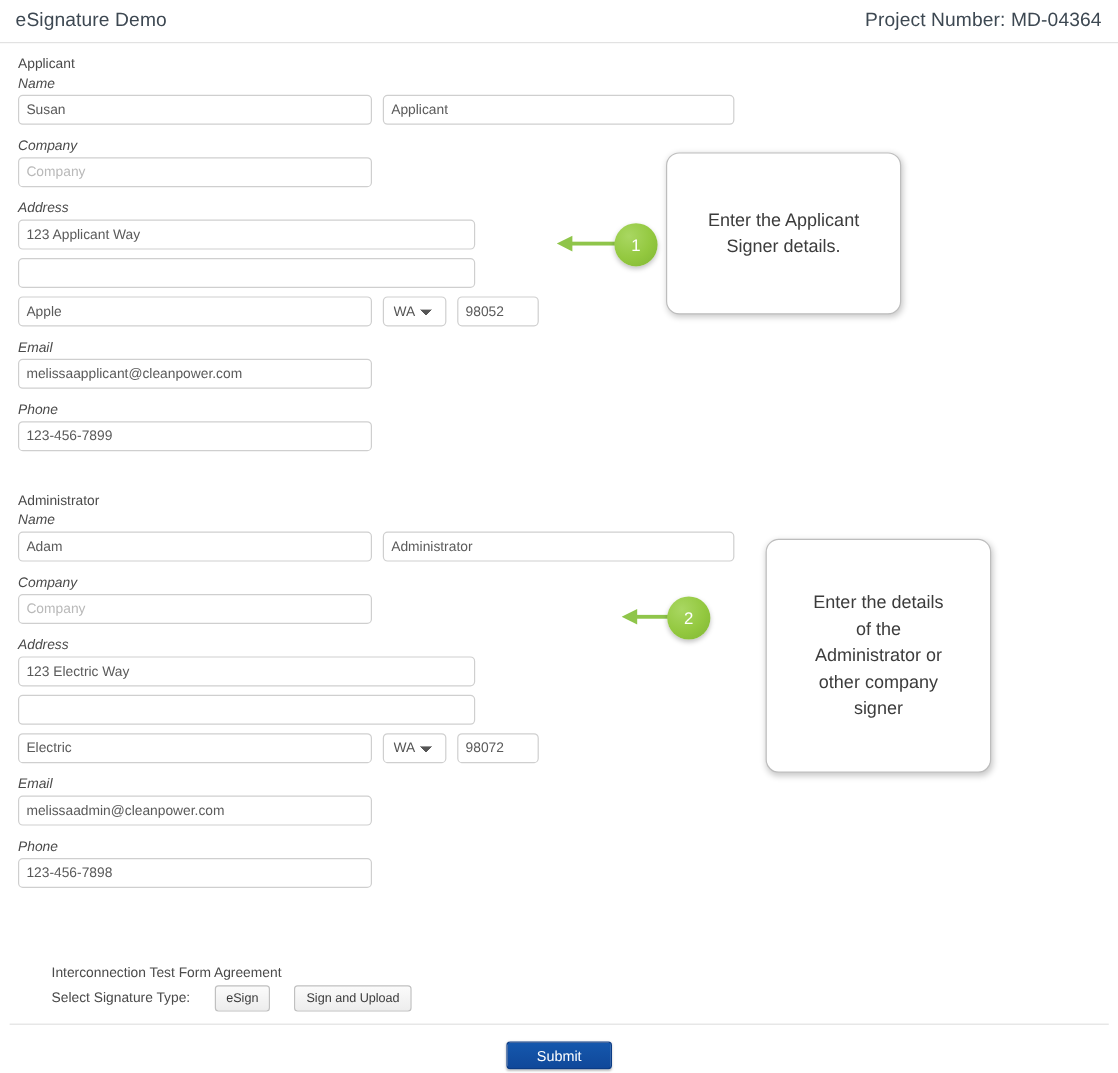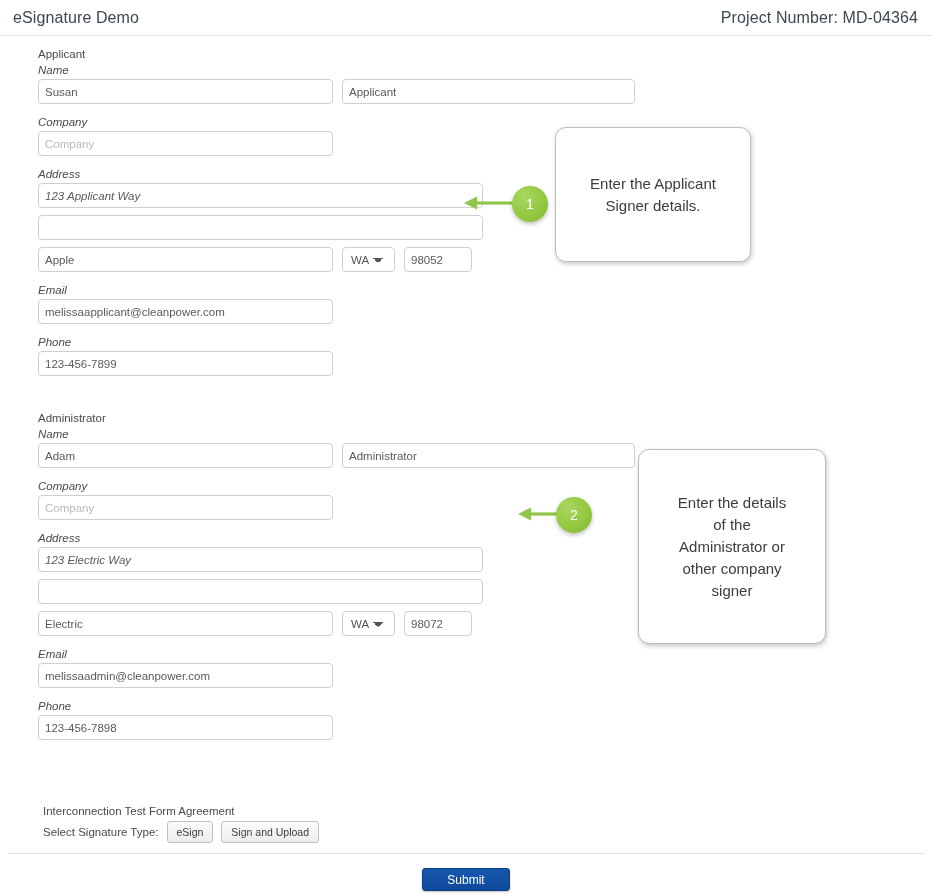--- a/index.html
+++ b/index.html
@@ -37,21 +37,21 @@
     letter-spacing: 0.1px;
   }
 
   
   .form-area {
     position: absolute;
     left: 0; top: 37px;
     width: 932px;
   }
 
-  .section { position: relative; padding-left: 23px; }
+  .section { position: relative; }
 
   .section-title {
     font-size: 11.5px;
     color: #4a4a4a;
     padding-left: 15px;
     margin-bottom: 2px;
     line-height: 14px;
   }
   .field-label {
     font-size: 11.5px;
@@ -92,21 +92,21 @@
       linear-gradient(135deg, #555 50%, transparent 50%);
     background-position:
       calc(100% - 16px) calc(50% + 1px),
       calc(100% - 11px) calc(50% + 1px);
     background-size: 5px 5px, 5px 5px;
     background-repeat: no-repeat;
   }
 
   .w-name   { width: 295px; }
   .w-name2  { width: 293px; }
-  .w-addr   { width: 445px; font-style: italic; }
+  .w-addr   { width: 381px; }
   .w-city   { width: 295px; }
   .w-state  { width: 53px; }
   .w-zip    { width: 68px; }
   .w-email  { width: 295px; }
   .w-phone  { width: 295px; }
 
   .gap-sm { height: 10px; }
   .gap-lg { height: 35px; }
 
   
@@ -158,21 +158,21 @@
     left: 15px; top: 803px; margin-left: 28px;
   }
   .sig-agreement {
     font-size: 11.5px;
     color: #4a4a4a;
     line-height: 16px;
   }
   .sig-row {
     display: flex;
     align-items: center;
-    gap: 8px;
+    gap: 20px;
     margin-top: 2px;
   }
   .sig-label {
     font-size: 11.5px;
     color: #4a4a4a;
   }
   .sig-btn {
     background: linear-gradient(#fbfbfb, #ededed);
     border: 1px solid #c0c0c0;
     border-radius: 3px;

